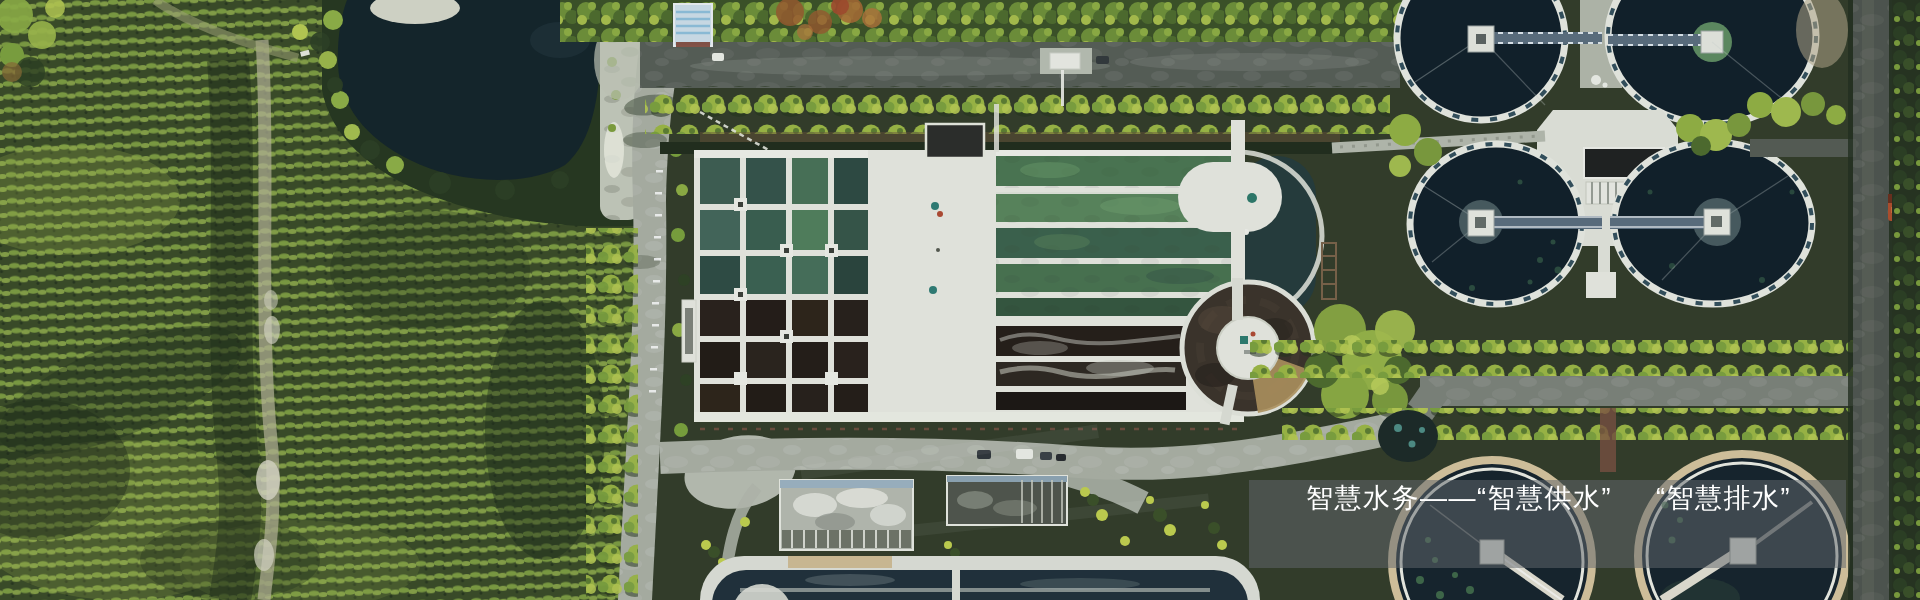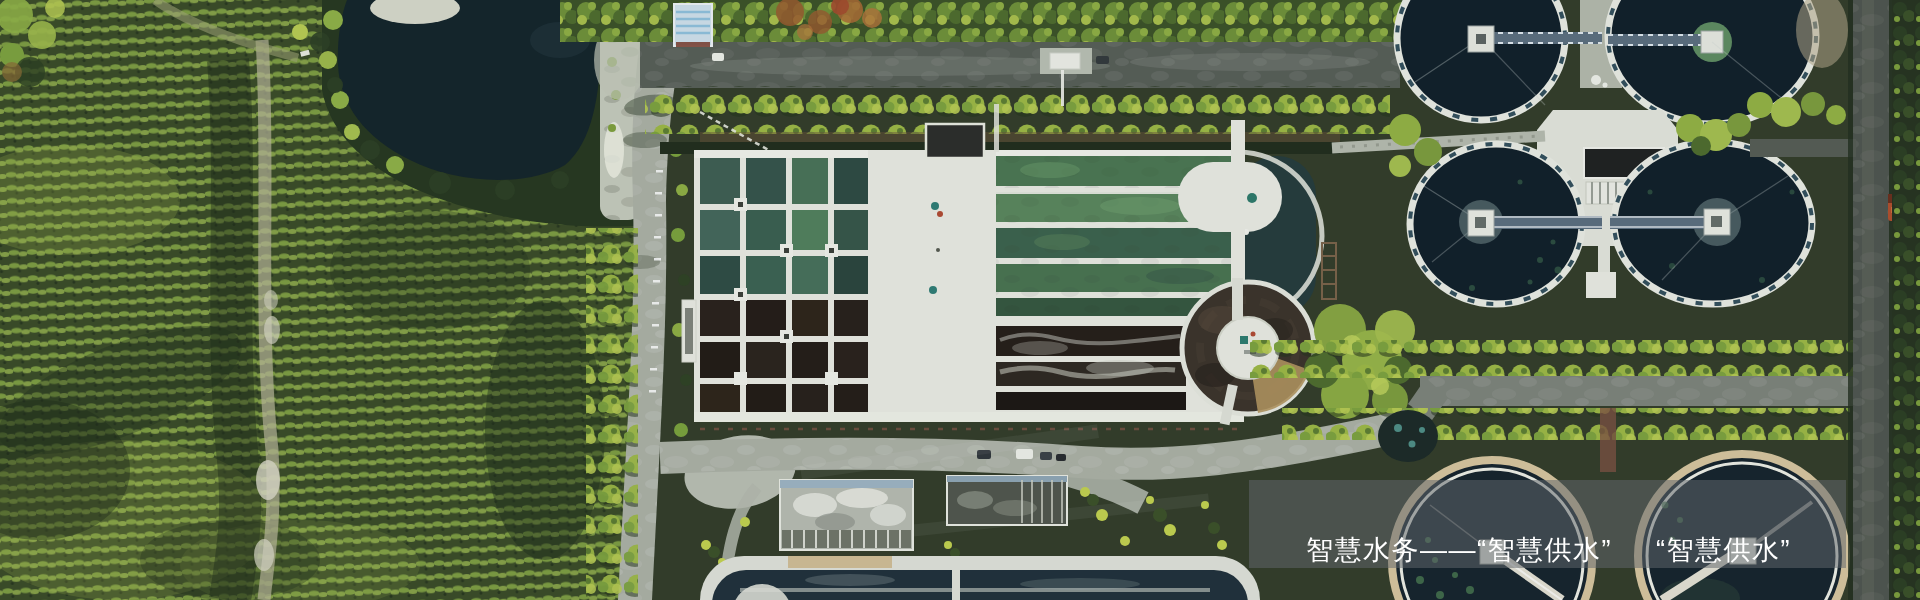--- a/index.html
+++ b/index.html
@@ -1,21 +1,21 @@
 <!DOCTYPE html>
 <html style="--c-farmland: #3a4b26; --c-grass: #333d29; --c-pond: #14242a; --c-shrub: #26371f; --c-road_light: #abb0a4; --c-asphalt: #575e56; --c-asphalt_dark: #4f554e; --c-concrete: #e9eae2; --c-channel_green: #4b7752; --c-basin_dark: #241d17; --c-clarifier_water: #101f29; --c-rim_white: #e9ebe3; --c-rim_tick: #33505c; --c-rim_cream: #d6c49e; --c-bridge: #5b6e7e; --c-tree_bright: #9cb844; --c-tan: #b3955e; --caption-color: #ffffff; --overlay-color: rgba(97,104,109,0.52);"><head>
 <meta charset="utf-8">
 <style>
   html,body{margin:0;padding:0;background:#222;}
   .stage{position:relative;width:1920px;height:600px;overflow:hidden;background:#333d29;
          font-family:"Liberation Sans",sans-serif;}
   .stage svg{position:absolute;left:0;top:0;display:block;}
   .caption{position:absolute;left:1249px;top:480px;width:597px;height:88px;
            background:var(--overlay-color,rgba(97,104,109,.52));
-           display:flex;align-items:flex-end;box-sizing:border-box;padding-left:57px;
+           display:flex;align-items:flex-start;box-sizing:border-box;padding-left:57px;
            color:var(--caption-color,#ffffff);font-size:27px;font-weight:300;
            letter-spacing:1.5px;white-space:nowrap;}
   .caption .seg2{margin-left:44px;}
 </style>
 </head>
 <body>
 
 <div class="stage">
 <svg viewBox="0 0 1920 600" width="1920" height="600" aria-hidden="true">
   <defs>
@@ -517,15 +517,15 @@
       <rect x="1891" y="207" width="16" height="6" fill="#d77b44" opacity=".7"></rect>
     </g>
     <rect x="1892" y="0" width="28" height="600" fill="url(#darktrees)"></rect>
   </g>
 
   <rect x="0" y="0" width="1920" height="600" fill="#2b3a46" opacity=".05"></rect>
 </svg>
 
 <div class="caption" style="background: rgba(97, 104, 109, 0.52);">
   <span class="seg1">智慧水务——“智慧供水”</span>
-  <span class="seg2">“智慧供水”</span>
+  <span class="seg2">“智慧排水”</span>
 </div>
 </div>
 
 </body></html>

